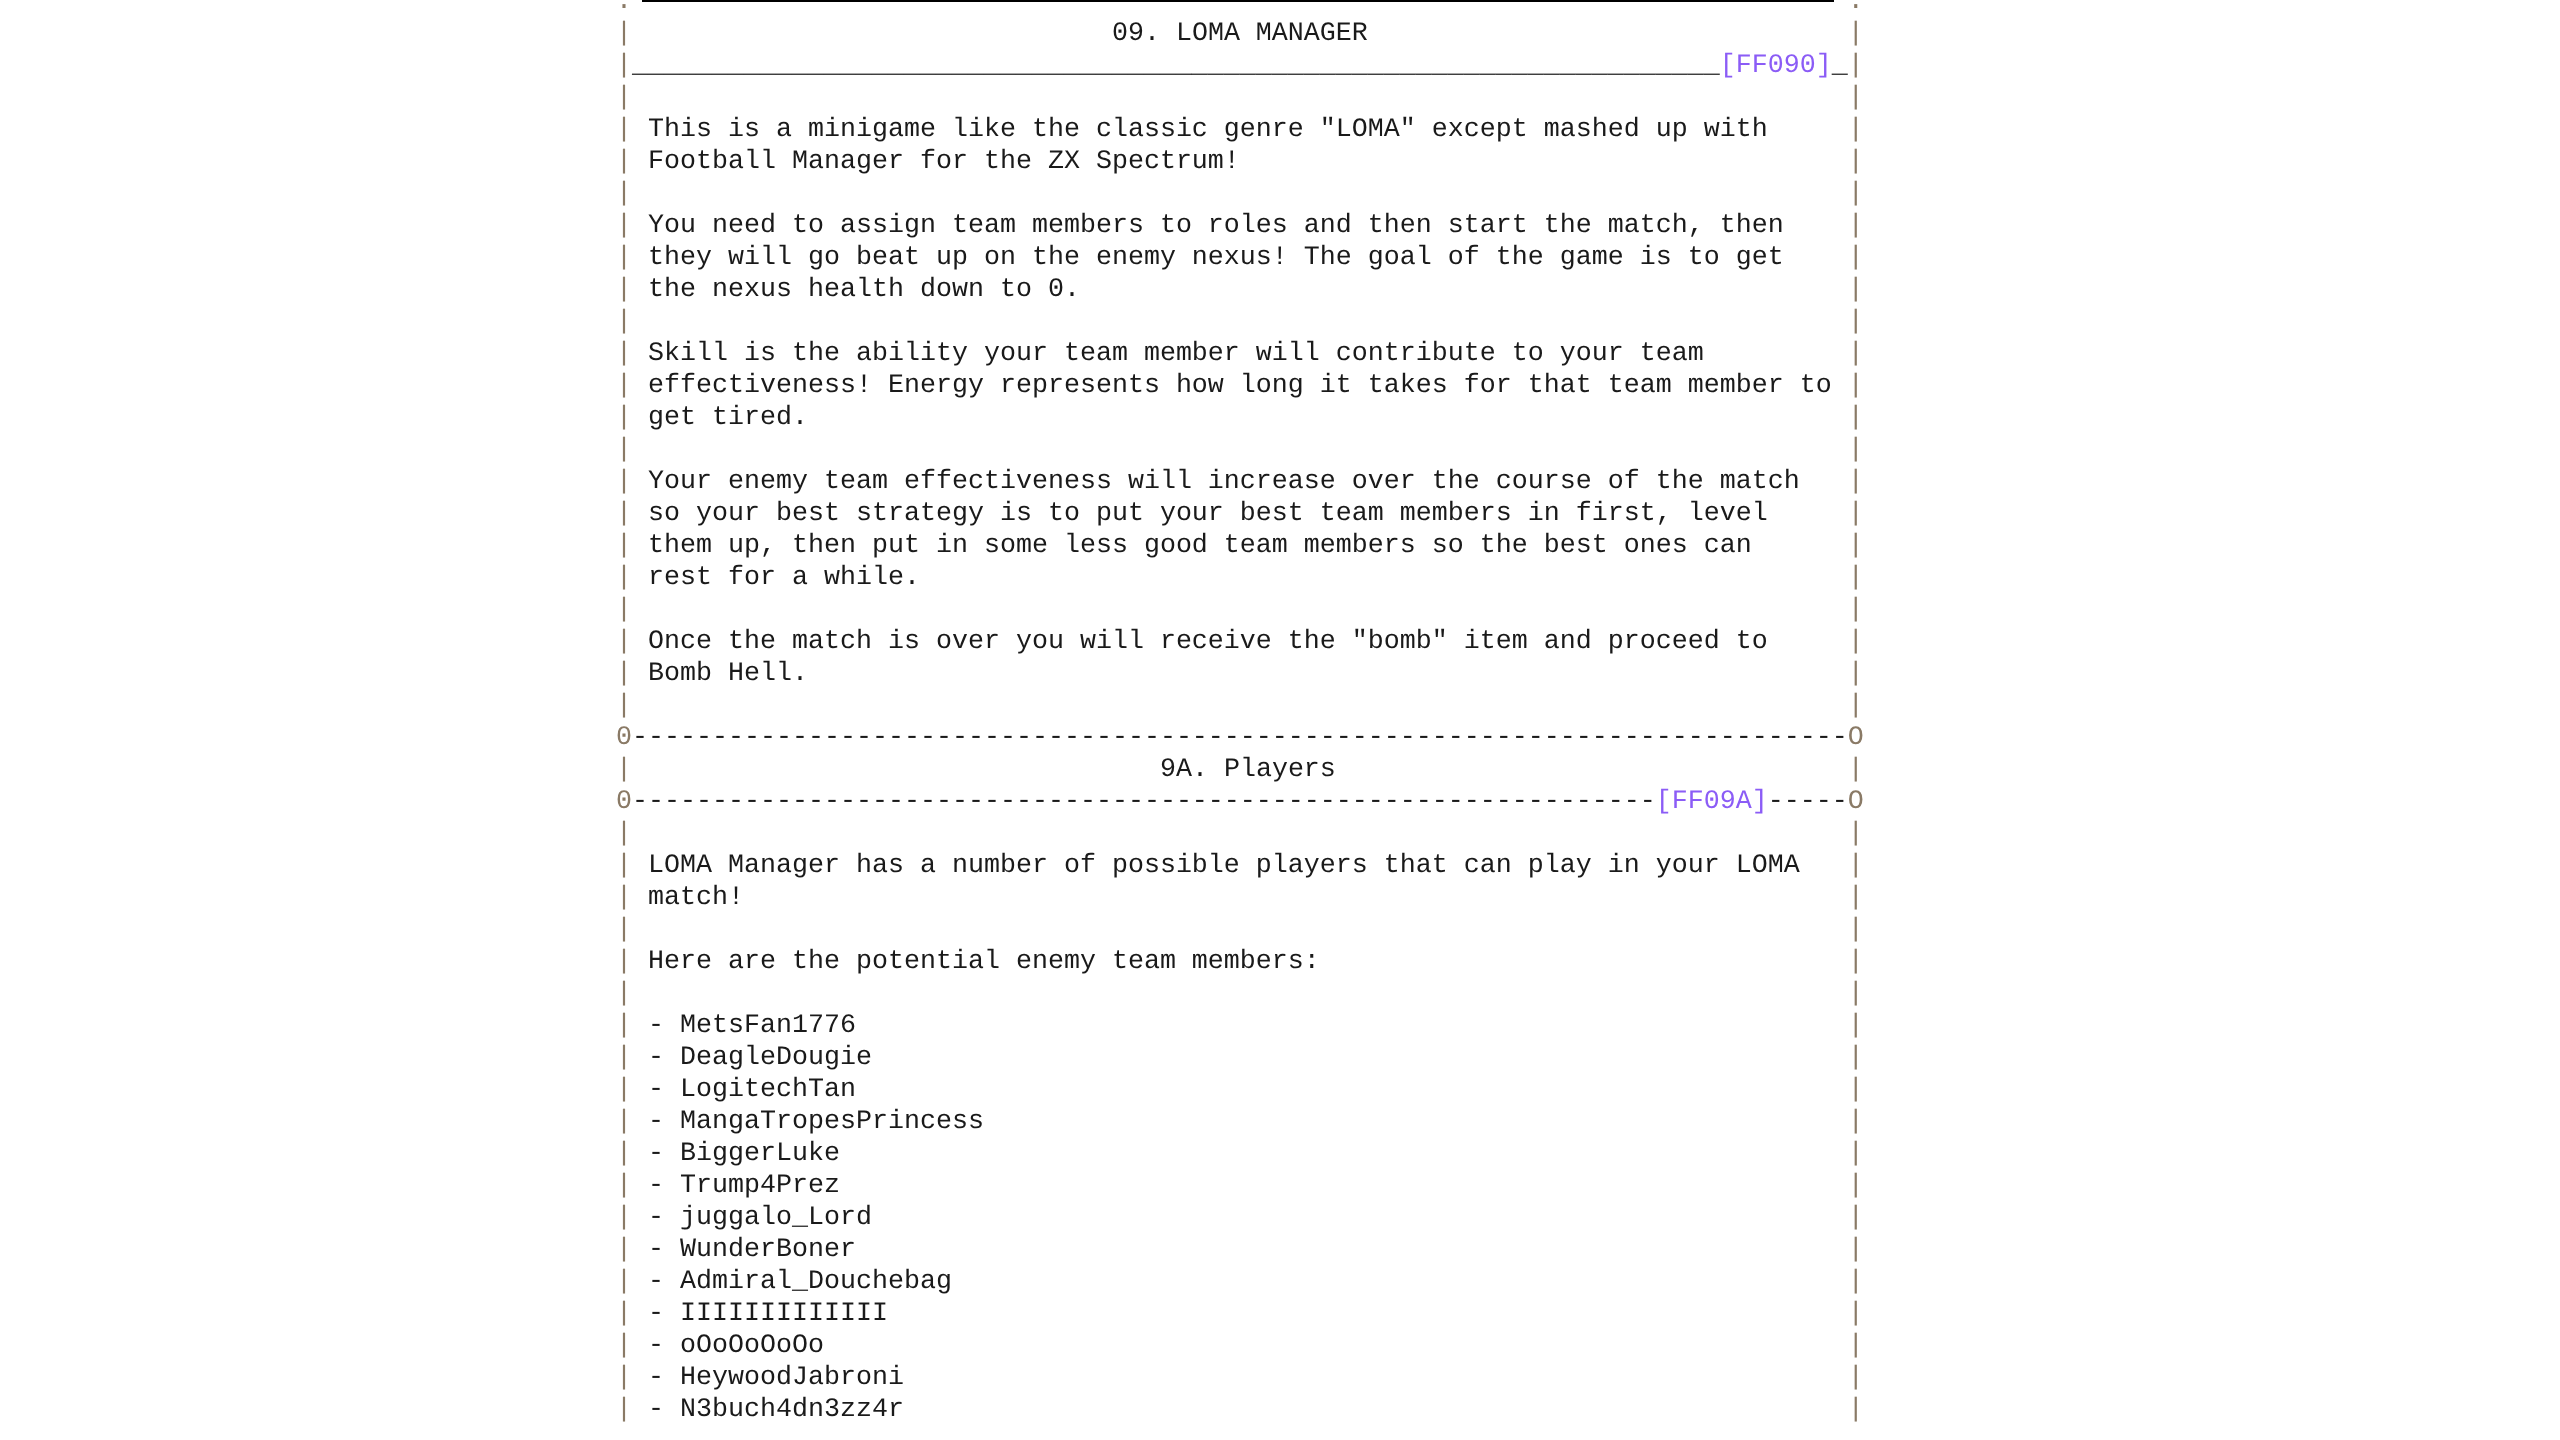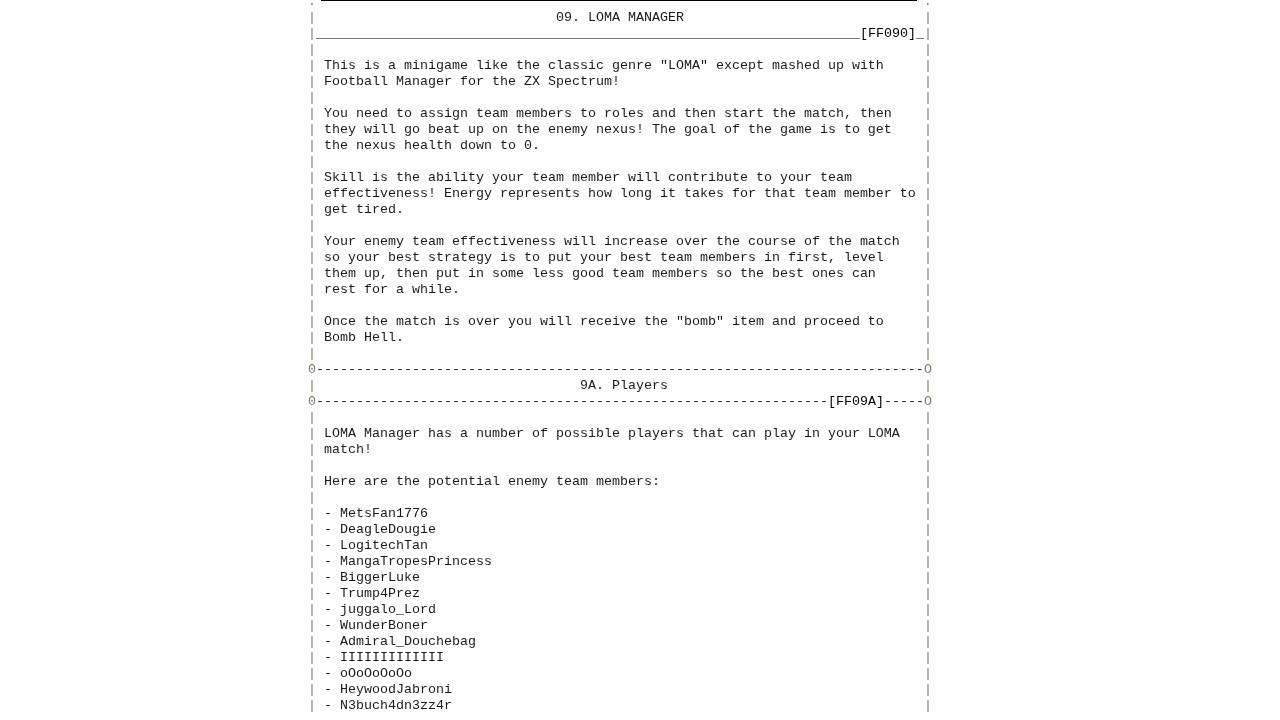--- a/index.html
+++ b/index.html
@@ -5,21 +5,21 @@
   html, body { margin: 0; padding: 0; background: #ffffff; }
   body { width: 1280px; height: 720px; overflow: hidden; position: relative; }
   .doc {
     position: absolute; left: 308px; top: -6px;
     font-family: "Liberation Mono", "DejaVu Sans Mono", monospace;
     font-size: 13.33px; line-height: 16px; color: #1a1a1a;
     white-space: pre; margin: 0;
   }
   .line { height: 16px; display: block; white-space: pre; }
   .bar { color: #8a7a66; }
-  .tag { color: #000000; }
+  .tag { color: #8b5cf6; }
   .topline {
     position: absolute; left: 321px; top: 0px; width: 596px; height: 1px; background: #000;
   }
 </style>
 </head>
 <body>
 
 <div class="topline"></div>
 <div class="doc" id="doc"><span class="line"><span class="bar">.'</span><span>                                                                          </span><span class="bar">'.</span></span><span class="line"><span class="bar">|</span><span>                              </span><span>09. LOMA MANAGER</span><span>                              </span><span class="bar">|</span></span><span class="line"><span class="bar">|</span><span>____________________________________________________________________</span><span class="tag">[FF090]</span><span>_</span><span class="bar">|</span></span><span class="line"><span class="bar">|</span><span>                                                                            </span><span class="bar">|</span></span><span class="line"><span class="bar">|</span><span> This is a minigame like the classic genre "LOMA" except mashed up with     </span><span class="bar">|</span></span><span class="line"><span class="bar">|</span><span> Football Manager for the ZX Spectrum!                                      </span><span class="bar">|</span></span><span class="line"><span class="bar">|</span><span>                                                                            </span><span class="bar">|</span></span><span class="line"><span class="bar">|</span><span> You need to assign team members to roles and then start the match, then    </span><span class="bar">|</span></span><span class="line"><span class="bar">|</span><span> they will go beat up on the enemy nexus! The goal of the game is to get    </span><span class="bar">|</span></span><span class="line"><span class="bar">|</span><span> the nexus health down to 0.                                                </span><span class="bar">|</span></span><span class="line"><span class="bar">|</span><span>                                                                            </span><span class="bar">|</span></span><span class="line"><span class="bar">|</span><span> Skill is the ability your team member will contribute to your team         </span><span class="bar">|</span></span><span class="line"><span class="bar">|</span><span> effectiveness! Energy represents how long it takes for that team member to </span><span class="bar">|</span></span><span class="line"><span class="bar">|</span><span> get tired.                                                                 </span><span class="bar">|</span></span><span class="line"><span class="bar">|</span><span>                                                                            </span><span class="bar">|</span></span><span class="line"><span class="bar">|</span><span> Your enemy team effectiveness will increase over the course of the match   </span><span class="bar">|</span></span><span class="line"><span class="bar">|</span><span> so your best strategy is to put your best team members in first, level     </span><span class="bar">|</span></span><span class="line"><span class="bar">|</span><span> them up, then put in some less good team members so the best ones can      </span><span class="bar">|</span></span><span class="line"><span class="bar">|</span><span> rest for a while.                                                          </span><span class="bar">|</span></span><span class="line"><span class="bar">|</span><span>                                                                            </span><span class="bar">|</span></span><span class="line"><span class="bar">|</span><span> Once the match is over you will receive the "bomb" item and proceed to     </span><span class="bar">|</span></span><span class="line"><span class="bar">|</span><span> Bomb Hell.                                                                 </span><span class="bar">|</span></span><span class="line"><span class="bar">|</span><span>                                                                            </span><span class="bar">|</span></span><span class="line"><span class="bar">0</span><span>----------------------------------------------------------------------------</span><span class="bar">O</span></span><span class="line"><span class="bar">|</span><span>                                 </span><span>9A. Players</span><span>                                </span><span class="bar">|</span></span><span class="line"><span class="bar">0</span><span>----------------------------------------------------------------</span><span class="tag">[FF09A]</span><span>-----</span><span class="bar">O</span></span><span class="line"><span class="bar">|</span><span>                                                                            </span><span class="bar">|</span></span><span class="line"><span class="bar">|</span><span> LOMA Manager has a number of possible players that can play in your LOMA   </span><span class="bar">|</span></span><span class="line"><span class="bar">|</span><span> match!                                                                     </span><span class="bar">|</span></span><span class="line"><span class="bar">|</span><span>                                                                            </span><span class="bar">|</span></span><span class="line"><span class="bar">|</span><span> Here are the potential enemy team members:                                 </span><span class="bar">|</span></span><span class="line"><span class="bar">|</span><span>                                                                            </span><span class="bar">|</span></span><span class="line"><span class="bar">|</span><span> - MetsFan1776                                                              </span><span class="bar">|</span></span><span class="line"><span class="bar">|</span><span> - DeagleDougie                                                             </span><span class="bar">|</span></span><span class="line"><span class="bar">|</span><span> - LogitechTan                                                              </span><span class="bar">|</span></span><span class="line"><span class="bar">|</span><span> - MangaTropesPrincess                                                      </span><span class="bar">|</span></span><span class="line"><span class="bar">|</span><span> - BiggerLuke                                                               </span><span class="bar">|</span></span><span class="line"><span class="bar">|</span><span> - Trump4Prez                                                               </span><span class="bar">|</span></span><span class="line"><span class="bar">|</span><span> - juggalo_Lord                                                             </span><span class="bar">|</span></span><span class="line"><span class="bar">|</span><span> - WunderBoner                                                              </span><span class="bar">|</span></span><span class="line"><span class="bar">|</span><span> - Admiral_Douchebag                                                        </span><span class="bar">|</span></span><span class="line"><span class="bar">|</span><span> - IIIIIIIIIIIII                                                            </span><span class="bar">|</span></span><span class="line"><span class="bar">|</span><span> - oOoOoOoOo                                                                </span><span class="bar">|</span></span><span class="line"><span class="bar">|</span><span> - HeywoodJabroni                                                           </span><span class="bar">|</span></span><span class="line"><span class="bar">|</span><span> - N3buch4dn3zz4r                                                           </span><span class="bar">|</span></span></div>
 

